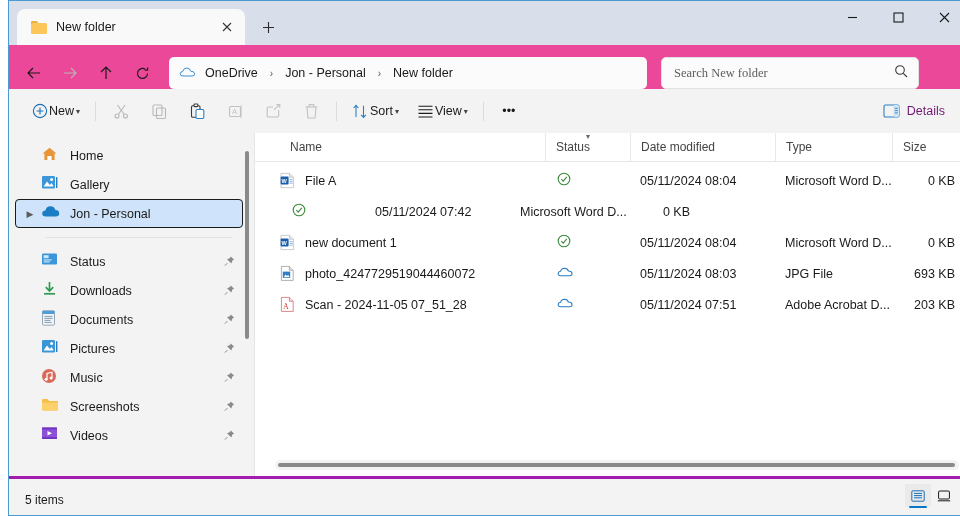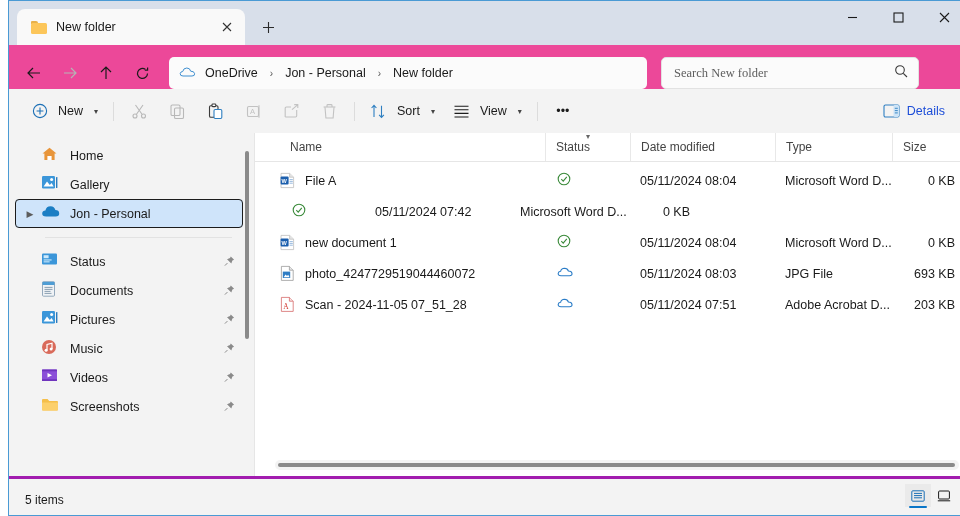--- a/index.html
+++ b/index.html
@@ -125,32 +125,32 @@
   
   .cmdbar {
     height: 44px;
     background: #f3f3f3;
     display: flex; align-items: center;
     padding: 0 12px 0 14px;
     position: relative;
   }
   .cmdbtn {
     height: 32px;
-    display: flex; align-items: center; gap: 10px;
+    display: flex; align-items: center; gap: 1px;
     padding: 0 9px; border-radius: 5px;
     color: #1b1b1b; font-size: 12.5px;
   }
   .cmdbtn.icononly { width: 38px; justify-content: center; padding: 0; }
   .cmdsep { width: 1px; height: 19px; background: #dcdcdc; margin: 0 6px; }
   .chev { font-size: 8px; color: #444; margin-left: 1px; }
   .details-btn {
     position: absolute; right: 12px;
     height: 32px; display: flex; align-items: center; gap: 7px;
     padding: 0 10px; border-radius: 5px;
-    font-size: 12.5px; color: #1d4ed8;
+    font-size: 12.5px; color: #701a75;
   }
 
   
   .body { display: flex; height: 343px; background: #f3f3f3; position: relative; }
 
   
   .navpane {
     width: 262px; position: relative;
     background: #f3f3f3;
     padding-top: 8px;
@@ -479,20 +479,36 @@
         </span>
         <span class="nav-label">Status</span>
         <span class="pin">
           <svg width="11" height="11" viewBox="0 0 11 11">
               <path d="M6.8 0.9 L10.1 4.2 L8.4 5 L7.3 8 L3 3.7 L6 2.6 Z" fill="#8a8a8a"></path>
               <path d="M3.4 7.6 L0.9 10.1" stroke="#8a8a8a" stroke-width="1"></path>
             </svg>
         </span>
       </div>
 
+      <div class="navitem">
+        <span class="nav-exp"></span>
+        <span class="nav-ico">
+          <svg width="17" height="15" viewBox="0 0 17 15">
+              <path d="M8.5 1 V9.4 M4.8 6.2 L8.5 10 L12.2 6.2" stroke="#2e9b52" stroke-width="1.7" fill="none"></path>
+              <path d="M3 12.8 H14" stroke="#2e9b52" stroke-width="1.7"></path>
+            </svg>
+        </span>
+        <span class="nav-label">Downloads</span>
+        <span class="pin">
+          <svg width="11" height="11" viewBox="0 0 11 11">
+              <path d="M6.8 0.9 L10.1 4.2 L8.4 5 L7.3 8 L3 3.7 L6 2.6 Z" fill="#8a8a8a"></path>
+              <path d="M3.4 7.6 L0.9 10.1" stroke="#8a8a8a" stroke-width="1"></path>
+            </svg>
+        </span>
+      </div>
 
       <div class="navitem">
         <span class="nav-exp"></span>
         <span class="nav-ico">
           <svg width="15" height="16" viewBox="0 0 15 16">
               <rect x="1.5" y="0.8" width="12" height="14.4" rx="1" fill="#f0f3f6" stroke="#8aa0b5" stroke-width="0.9"></rect>
               <rect x="1.5" y="0.8" width="12" height="3.2" fill="#4f9dd4"></rect>
               <path d="M3.5 6.4 H11.5 M3.5 8.4 H11.5 M3.5 10.4 H9.5 M3.5 12.4 H10.5" stroke="#7d93a8" stroke-width="0.9"></path>
             </svg>
         </span>
@@ -539,45 +555,45 @@
           <svg width="11" height="11" viewBox="0 0 11 11">
               <path d="M6.8 0.9 L10.1 4.2 L8.4 5 L7.3 8 L3 3.7 L6 2.6 Z" fill="#8a8a8a"></path>
               <path d="M3.4 7.6 L0.9 10.1" stroke="#8a8a8a" stroke-width="1"></path>
             </svg>
         </span>
       </div>
 
       <div class="navitem">
         <span class="nav-exp"></span>
         <span class="nav-ico">
+          <svg width="18" height="15" viewBox="0 0 18 15">
+              <path d="M1 3 A1 1 0 0 1 2 2 H6.6 L8.2 4 H16 A1 1 0 0 1 17 5 V12.5 A1 1 0 0 1 16 13.5 H2 A1 1 0 0 1 1 12.5 Z" fill="#f5bf4a"></path>
+              <path d="M1 5.4 H17 V12.5 A1 1 0 0 1 16 13.5 H2 A1 1 0 0 1 1 12.5 Z" fill="#fcd06b"></path>
+            </svg>
+        </span>
+        <span class="nav-label">Screenshots</span>
+        <span class="pin">
+          <svg width="11" height="11" viewBox="0 0 11 11">
+              <path d="M6.8 0.9 L10.1 4.2 L8.4 5 L7.3 8 L3 3.7 L6 2.6 Z" fill="#8a8a8a"></path>
+              <path d="M3.4 7.6 L0.9 10.1" stroke="#8a8a8a" stroke-width="1"></path>
+            </svg>
+        </span>
+      </div>
+
+      <div class="navitem">
+        <span class="nav-exp"></span>
+        <span class="nav-ico">
           <svg width="17" height="15" viewBox="0 0 17 15">
               <rect x="1" y="1.5" width="15" height="11.5" rx="1.2" fill="#8b4fd8"></rect>
               <rect x="1" y="1.5" width="15" height="1.8" fill="#6f34bd"></rect>
               <rect x="1" y="11.2" width="15" height="1.8" fill="#6f34bd"></rect>
               <path d="M6.5 5 L11 7.2 L6.5 9.4 Z" fill="#ffffff"></path>
             </svg>
         </span>
         <span class="nav-label">Videos</span>
-        <span class="pin">
-          <svg width="11" height="11" viewBox="0 0 11 11">
-              <path d="M6.8 0.9 L10.1 4.2 L8.4 5 L7.3 8 L3 3.7 L6 2.6 Z" fill="#8a8a8a"></path>
-              <path d="M3.4 7.6 L0.9 10.1" stroke="#8a8a8a" stroke-width="1"></path>
-            </svg>
-        </span>
-      </div>
-
-      <div class="navitem">
-        <span class="nav-exp"></span>
-        <span class="nav-ico">
-          <svg width="18" height="15" viewBox="0 0 18 15">
-              <path d="M1 3 A1 1 0 0 1 2 2 H6.6 L8.2 4 H16 A1 1 0 0 1 17 5 V12.5 A1 1 0 0 1 16 13.5 H2 A1 1 0 0 1 1 12.5 Z" fill="#f5bf4a"></path>
-              <path d="M1 5.4 H17 V12.5 A1 1 0 0 1 16 13.5 H2 A1 1 0 0 1 1 12.5 Z" fill="#fcd06b"></path>
-            </svg>
-        </span>
-        <span class="nav-label">Screenshots</span>
         <span class="pin">
           <svg width="11" height="11" viewBox="0 0 11 11">
               <path d="M6.8 0.9 L10.1 4.2 L8.4 5 L7.3 8 L3 3.7 L6 2.6 Z" fill="#8a8a8a"></path>
               <path d="M3.4 7.6 L0.9 10.1" stroke="#8a8a8a" stroke-width="1"></path>
             </svg>
         </span>
       </div>
 
       <div class="nav-scroll">
         <div class="nav-scroll-thumb"></div>

